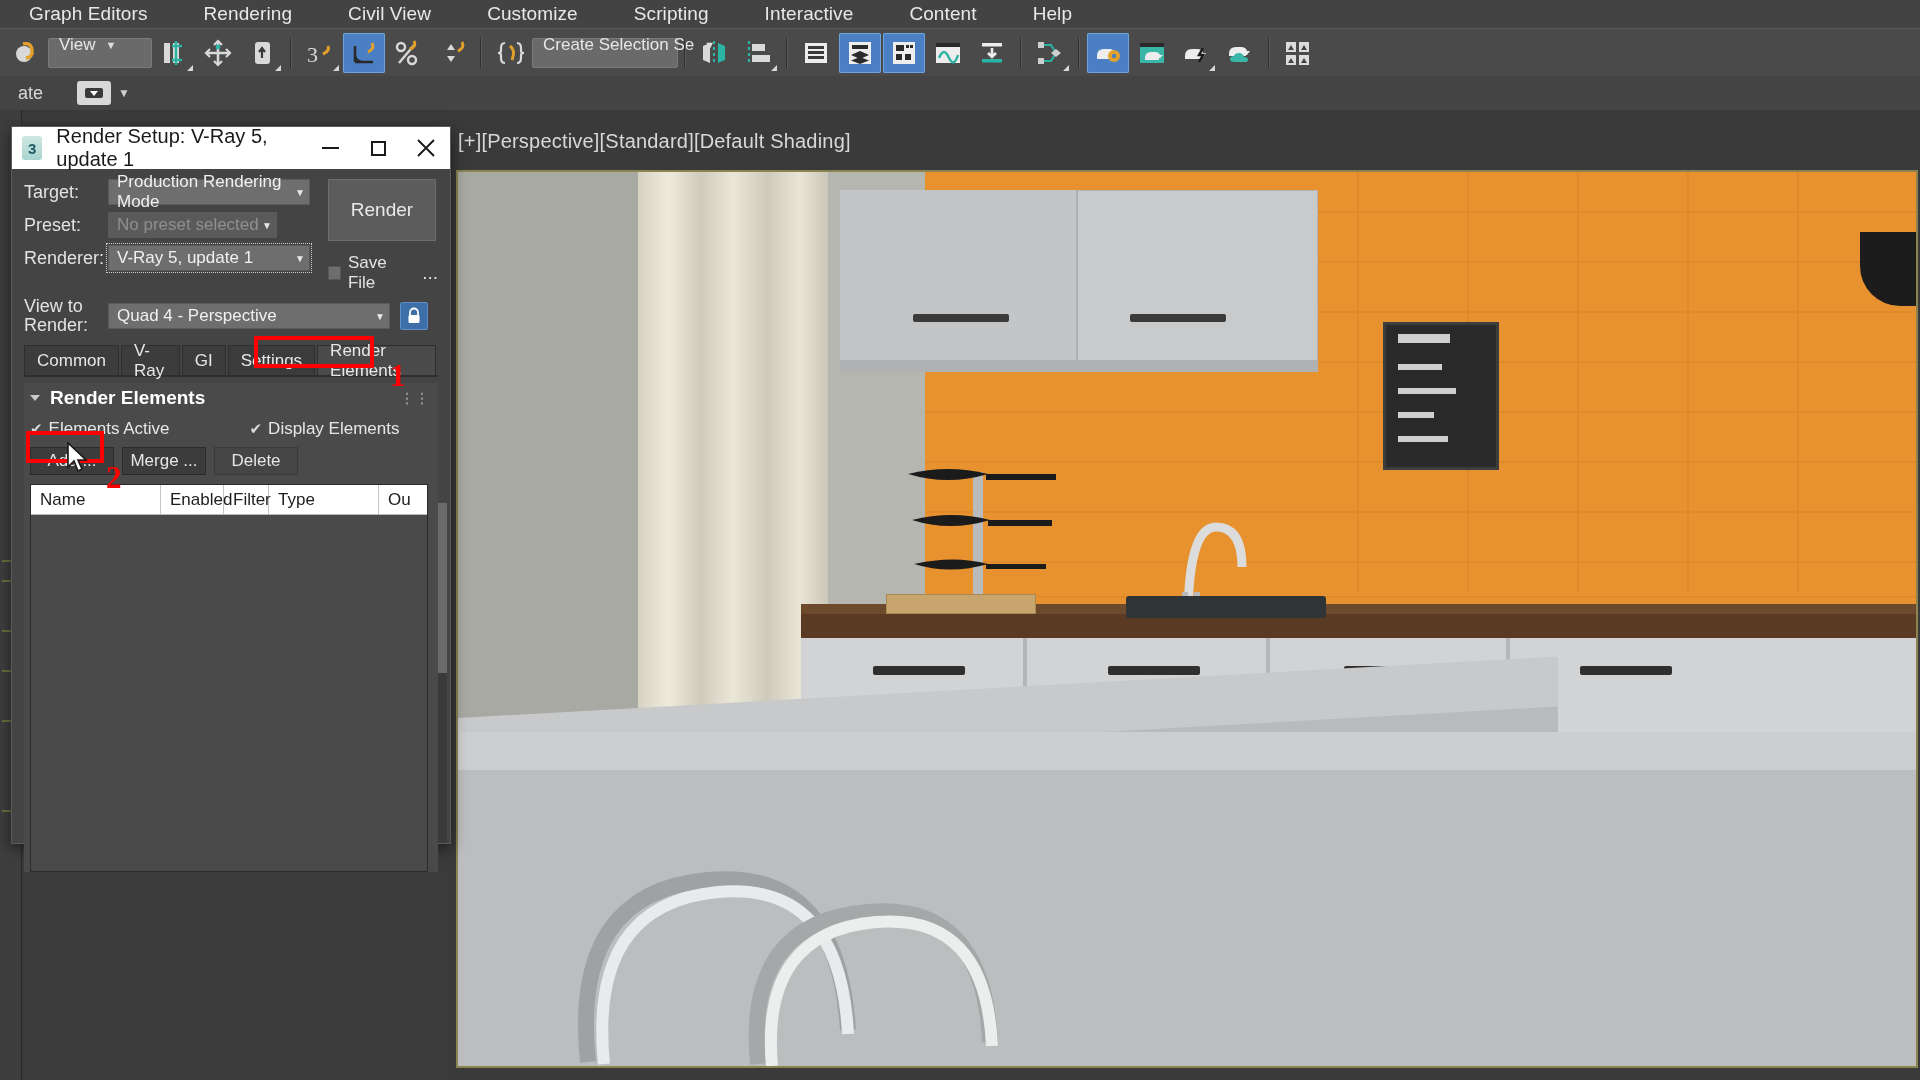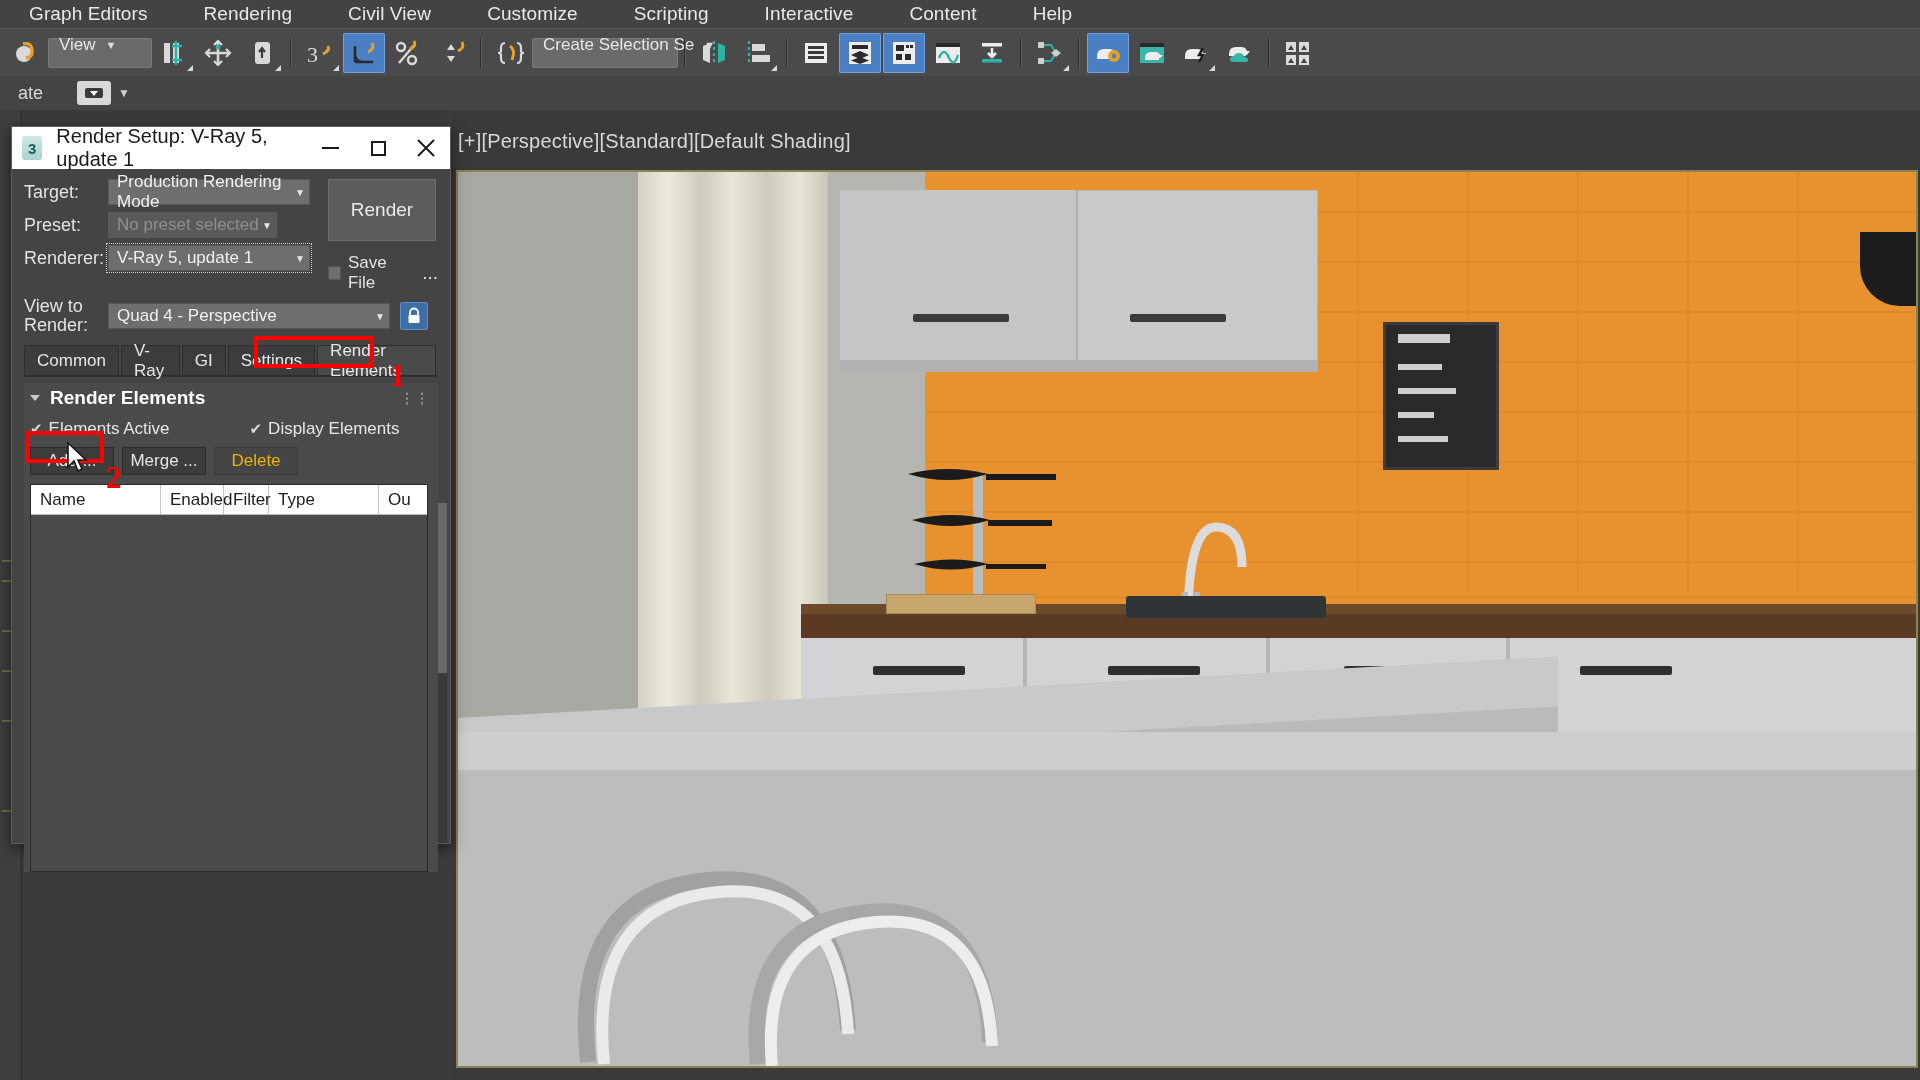--- a/index.html
+++ b/index.html
@@ -204,21 +204,21 @@
   .cbrow .ctext { color: #e6e6e6; font-size: 17px; }
   .cbrow .gap { width: 80px; }
 
   .btnrow { display: flex; align-items: center; margin-left: 6px; gap: 8px; }
   .smallbtn {
     height: 28px; min-width: 84px;
     background: #3c3c3c; border: 1px solid #2b2b2b;
     color: #e6e6e6; font-size: 17px;
     display: flex; align-items: center; justify-content: center;
   }
-  .smallbtn.dim { color: #eab308; background:#454545; border-color:#3a3a3a; }
+  .smallbtn.dim { color: #e5e5e5; background:#454545; border-color:#3a3a3a; }
 
   .table {
     margin: 9px 10px 0 6px; background: #ffffff;
     border: 1px solid #2b2b2b; height: 388px; position: relative;
     overflow: hidden;
   }
   .thead { display: flex; height: 30px; background: #ffffff;
            border-bottom: 1px solid #b8b8b8; }
   .th {
     color: #1d1d1d; font-size: 17px; display: flex; align-items: center;

